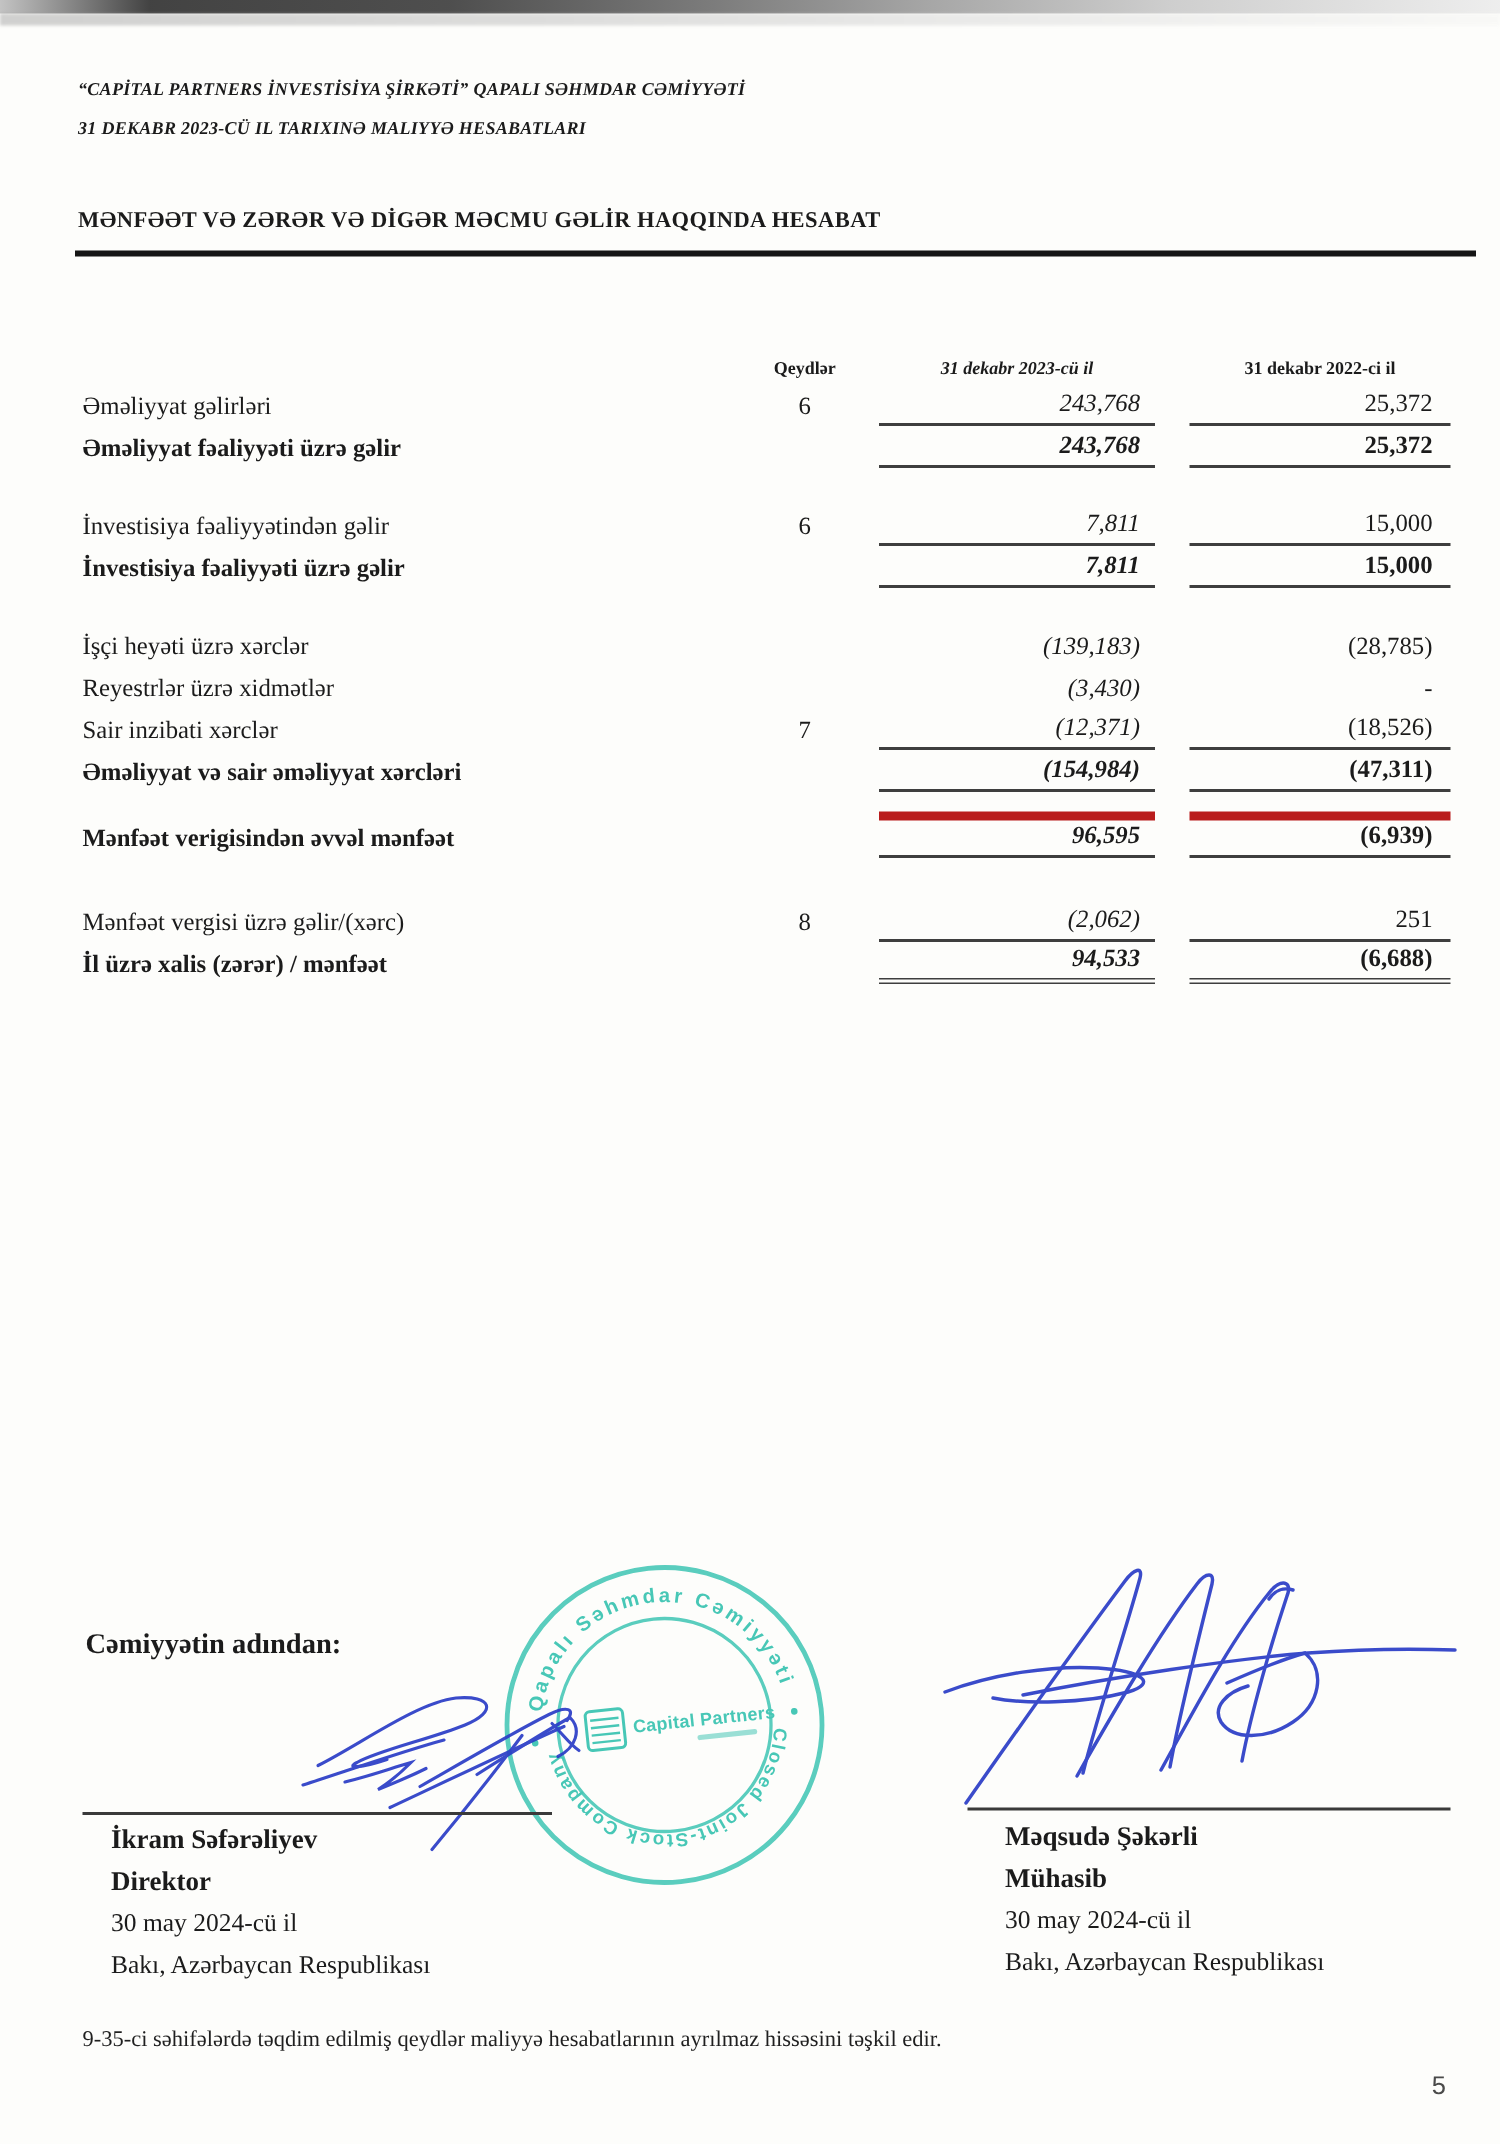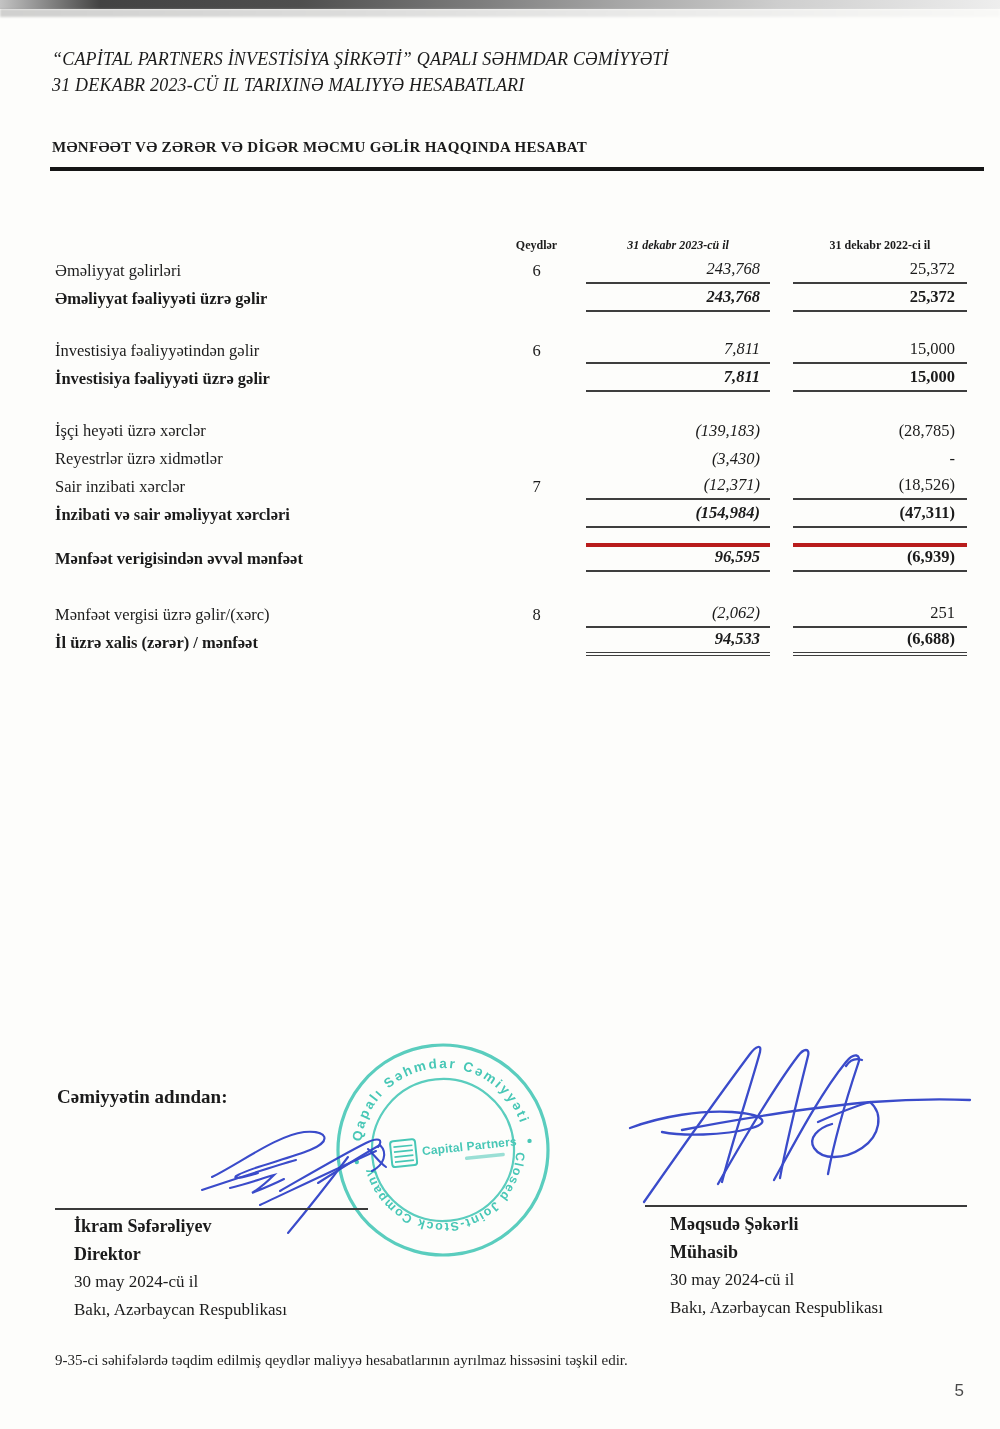--- a/index.html
+++ b/index.html
@@ -11,38 +11,38 @@
   }
   
   .scan-strip{position:absolute;top:0;left:0;right:0;height:9px;
     background:linear-gradient(90deg,#bdbdbd 0%,#2e2e2e 10%,#3b3b3b 30%,#6f6f6f 48%,#9d9d9d 62%,#c9c9c9 78%,#ececec 100%);
     opacity:.9;}
   .scan-strip2{position:absolute;top:9px;left:0;right:0;height:8px;
     background:linear-gradient(90deg,#9a9a9a 0%,#b5b5b5 35%,#d8d8d8 70%,#f4f4f2 100%);
     opacity:.45;filter:blur(1px);}
 
   .doc-header{position:absolute;top:46px;left:52px;right:40px;line-height:26px;}
-  .hdr-line{font-size:18px;font-weight:normal;font-style:italic;letter-spacing:.2px;}
+  .hdr-line{font-size:12px;font-weight:bold;font-style:italic;letter-spacing:.2px;}
   .hdr-sub{font-size:15.5px;font-weight:bold;font-style:italic;margin-top:3px;}
   .doc-title{position:absolute;top:139px;left:52px;font-size:15px;font-weight:bold;letter-spacing:.3px;}
   .title-rule{position:absolute;top:167px;left:50px;right:16px;height:4px;background:#151515;}
 
   
   .fintable{position:absolute;top:226px;left:55px;width:912px;font-size:16.5px;}
   .trow{display:flex;align-items:flex-end;height:28px;}
   .trow.thead{height:30px;font-weight:bold;font-size:12px;}
   .c-label{flex:1;padding-bottom:3px;}
   .c-note{width:85px;text-align:center;padding-bottom:3px;}
   .c-v1{width:184px;margin-left:7px;text-align:right;padding:0 10px 3px 0;box-sizing:border-box;font-style:italic;}
   .c-v2{width:174px;margin-left:23px;text-align:right;padding:0 12px 3px 0;box-sizing:border-box;}
   .thead .c-v1{text-align:center;padding-right:0;}
   .thead .c-v2{text-align:center;padding-right:0;}
   .bold{font-weight:bold;}
   .lb .c-v1,.lb .c-v2{border-bottom:2px solid #3e3e3e;}
-  .lt .c-v1,.lt .c-v2{border-top:4px solid #b91c1c;}
+  .lt .c-v1,.lt .c-v2{border-top:6px solid #b91c1c;}
   .ldbl .c-v1,.ldbl .c-v2{border-bottom:4px double #3e3e3e;}
   .gap-sm{height:16px;}.gap-md{height:24px;}.gap-lg{height:28px;}
 
   
   .from-label{position:absolute;left:57px;top:1086px;font-size:19px;font-weight:bold;}
   .stamp-wrap{position:absolute;left:333px;top:1040px;width:220px;height:220px;transform:rotate(-6deg);opacity:.88;}
   .sig{position:absolute;pointer-events:none;}
   .sig-left{left:200px;top:1105px;}
   .sig-right{left:622px;top:1032px;}
   .sig-line{position:absolute;height:2px;background:#3a3a3a;}
@@ -115,21 +115,21 @@
     <div class="c-v1">(3,430)</div>
     <div class="c-v2">-</div>
   </div>
       <div class="trow lb">
     <div class="c-label">Sair inzibati xərclər</div>
     <div class="c-note">7</div>
     <div class="c-v1">(12,371)</div>
     <div class="c-v2">(18,526)</div>
   </div>
       <div class="trow bold lb">
-    <div class="c-label">İnzibati və sair əməliyyat xərcləri</div>
+    <div class="c-label">Əməliyyat və sair əməliyyat xərcləri</div>
     <div class="c-note"></div>
     <div class="c-v1">(154,984)</div>
     <div class="c-v2">(47,311)</div>
   </div>
       <div class="trow gap-sm"></div>
       <div class="trow bold lt lb">
     <div class="c-label">Mənfəət verigisindən əvvəl mənfəət</div>
     <div class="c-note"></div>
     <div class="c-v1">96,595</div>
     <div class="c-v2">(6,939)</div>

